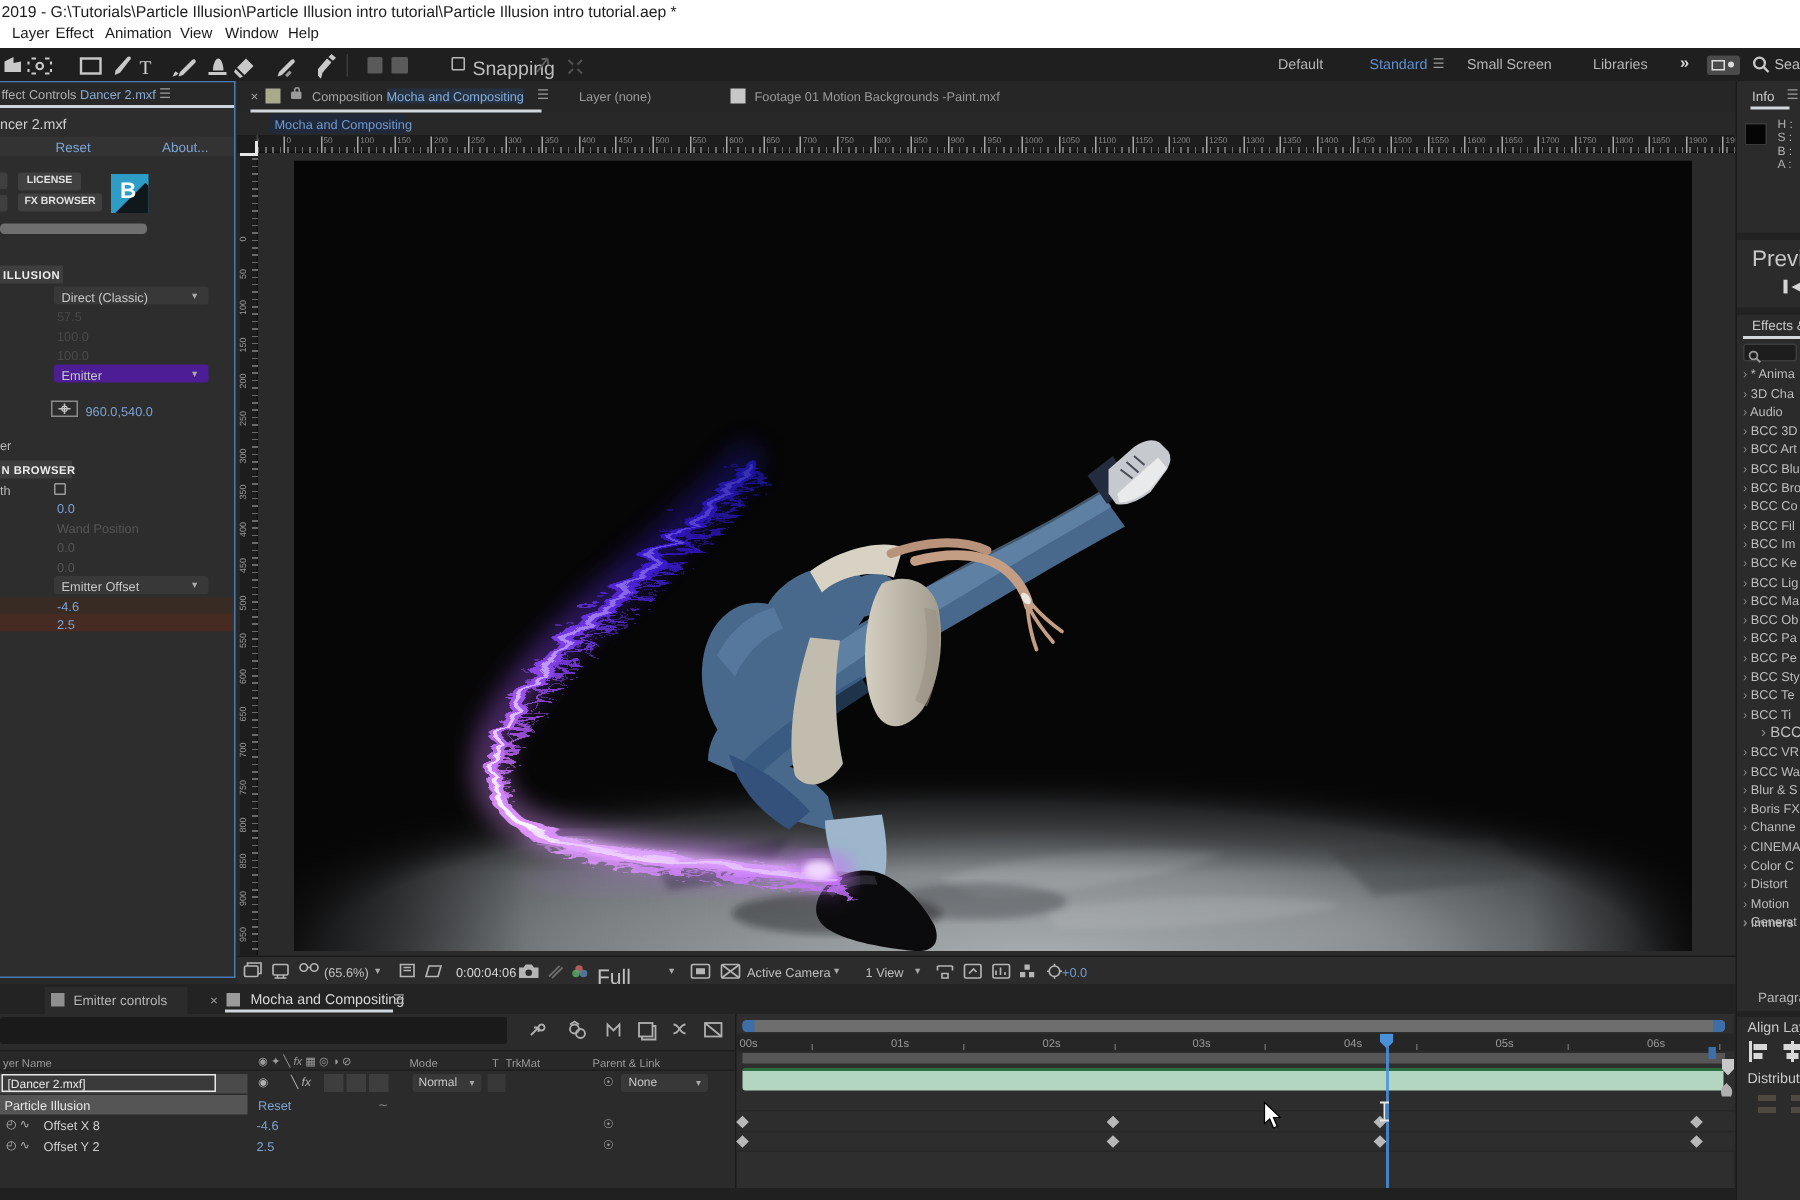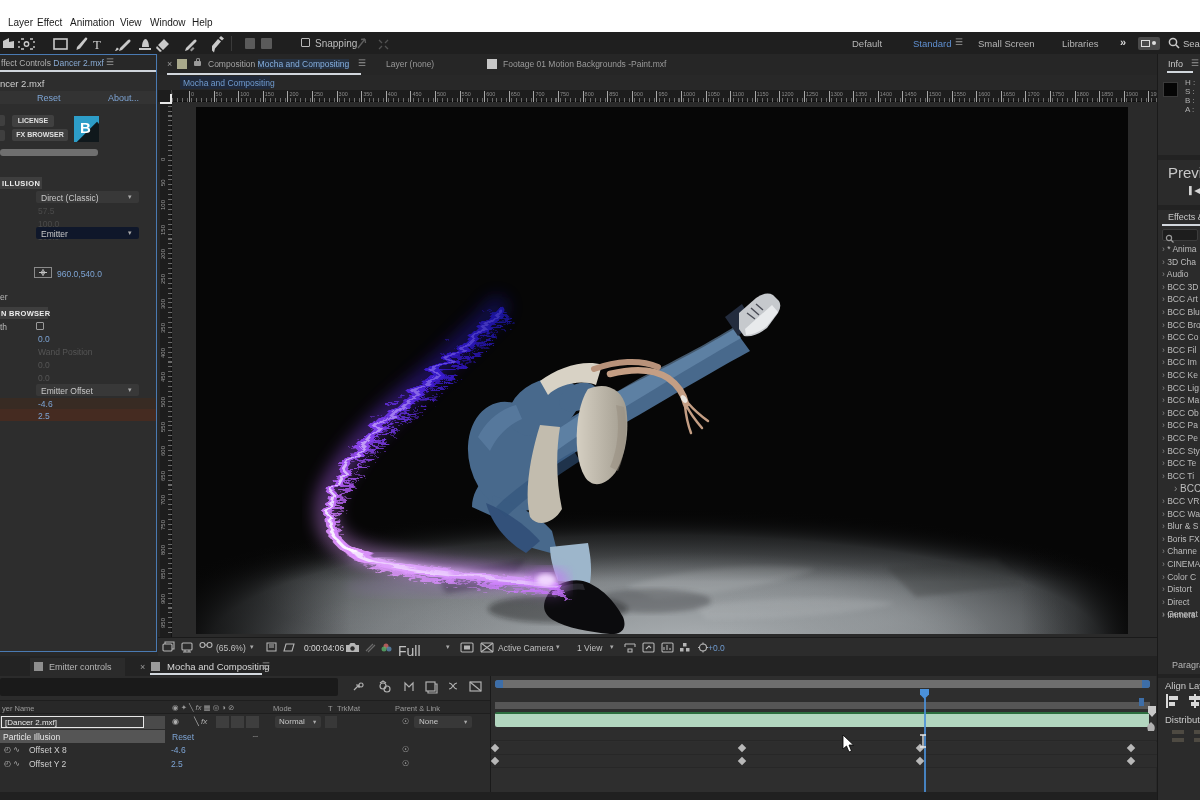--- a/index.html
+++ b/index.html
@@ -2,20 +2,21 @@
 <html><head><meta charset="utf-8">
 <style>
 *{margin:0;padding:0;box-sizing:border-box}
 body{width:1200px;height:800px;overflow:hidden;background:#282828;
   font-family:"Liberation Sans",sans-serif;position:relative}
 .a{position:absolute}
 .tx{position:absolute;white-space:nowrap}
 </style></head><body>
 
 <div class="a" style="left:0;top:0;width:1200px;height:32px;background:#fff">
+ <div class="tx" style="left:1px;top:2px;font-size:10.5px;color:#1c1c1c">2019 - G:\Tutorials\Particle Illusion\Particle Illusion intro tutorial\Particle Illusion intro tutorial.aep *</div>
  <div class="tx" style="left:8px;top:17px;font-size:10px;color:#1a1a1a">Layer</div>
  <div class="tx" style="left:37px;top:17px;font-size:10px;color:#1a1a1a">Effect</div>
  <div class="tx" style="left:70px;top:17px;font-size:10px;color:#1a1a1a">Animation</div>
  <div class="tx" style="left:120px;top:17px;font-size:10px;color:#1a1a1a">View</div>
  <div class="tx" style="left:150px;top:17px;font-size:10px;color:#1a1a1a">Window</div>
  <div class="tx" style="left:192px;top:17px;font-size:10px;color:#1a1a1a">Help</div>
 </div>
 
 <div class="a" style="left:0;top:32px;width:1200px;height:22px;background:#1f1f1f">
 <svg class="a" style="left:0;top:0" width="400" height="22" viewBox="0 0 400 22">
@@ -35,21 +36,21 @@
   <path d="M190 18 l3 -3 l1.5 1.5 l-3 3 z" opacity="0.7"></path>
   <path d="M212 14 l6 -7 l3 2.5 l-6 7 l-1 4 l-2 -2 z M219 6 l2 -2 l3 2.5 l-2 2 z"></path>
  </g>
  <rect x="231" y="4" width="1" height="15" fill="#3a3a3a"></rect>
  <g fill="#5a5a5a">
   <rect x="245" y="6" width="10" height="11" rx="1"></rect>
   <rect x="261" y="6" width="11" height="11" rx="1"></rect>
  </g>
 </svg>
 <div class="a" style="left:301px;top:6px;width:9px;height:9px;border:1.3px solid #b9b9b9;border-radius:1px"></div>
-<div class="tx" style="left:315px;top:6px;font-size:10px;color:#bdbdbd">Snapping</div>
+<div class="tx" style="left:315px;top:6px;font-size:13px;color:#bdbdbd">Snapping</div>
 <svg class="a" style="left:355px;top:3px" width="40" height="17" viewBox="0 0 40 17">
  <g stroke="#5f5f5f" stroke-width="1.3" fill="none">
   <path d="M3 13 L10 4 M10 4 l0.5 4 M10 4 l-4 0.5"></path>
   <g opacity="0.8">
           <path d="M24 5 l3 3 M33 5 l-3 3 M24 14 l3 -3 M33 14 l-3 -3"></path>
         </g>
  </g>
 </svg>
 <div class="tx" style="left:852px;top:6px;font-size:9.5px;color:#b5b5b5">Default</div>
 <div class="tx" style="left:913px;top:6px;font-size:9.5px;color:#5f8fd0">Standard</div>
@@ -90,21 +91,21 @@
  <div class="a" style="left:0;top:122px;width:42px;height:12px;background:#3e3e3e">
    <div class="tx" style="left:2px;top:2px;font-size:7.5px;font-weight:bold;color:#ececec;letter-spacing:.4px">ILLUSION</div>
  </div>
  <div class="a" style="left:36px;top:136px;width:103px;height:12px;background:#383838;border-radius:2px">
    <div class="tx" style="left:5px;top:2px;font-size:8.5px;color:#c8c8c8">Direct (Classic)</div>
    <div class="tx" style="left:92px;top:2px;font-size:7px;color:#aaa">▾</div>
  </div>
  <div class="tx" style="left:38px;top:151px;font-size:8.5px;color:#4a4a4a">57.5</div>
  <div class="tx" style="left:38px;top:164px;font-size:8.5px;color:#4a4a4a">100.0</div>
  <div class="tx" style="left:38px;top:177px;font-size:8.5px;color:#4a4a4a">100.0</div>
- <div class="a" style="left:36px;top:172px;width:103px;height:12px;background:#0f172a;border-radius:2px">
+ <div class="a" style="left:36px;top:188px;width:103px;height:12px;background:#4c1d95;border-radius:2px">
    <div class="tx" style="left:5px;top:2px;font-size:8.5px;color:#c8c8c8">Emitter</div>
    <div class="tx" style="left:92px;top:2px;font-size:7px;color:#aaa">▾</div>
  </div>
  <div class="a" style="left:34px;top:212px;width:18px;height:11px;border:1px solid #8a8a8a">
    <svg width="16" height="9" viewBox="0 0 16 9" style="display:block">
         <path d="M8 1 v7 M4 4.5 h8" stroke="#c0c0c0" stroke-width="1"></path>
         <circle cx="8" cy="4.5" r="1.8" fill="none" stroke="#c0c0c0" stroke-width="0.8"></circle>
       </svg>
  </div>
  <div class="tx" style="left:57px;top:214px;font-size:8.5px;color:#7da4d4">960.0,540.0</div>
@@ -461,21 +462,21 @@
     <div class="tx" style="left:4px;top:416.80000000000024px;font-size:8.5px;color:#8a8a8a">› <span style="color:#bdbdbd">BCC Ti</span></div>
     <div class="tx" style="left:16px;top:429.40000000000026px;font-size:10px;color:#8a8a8a">› <span style="color:#bdbdbd">BCC Tra</span></div>
     <div class="tx" style="left:4px;top:442.0000000000003px;font-size:8.5px;color:#8a8a8a">› <span style="color:#bdbdbd">BCC VR</span></div>
     <div class="tx" style="left:4px;top:454.6000000000003px;font-size:8.5px;color:#8a8a8a">› <span style="color:#bdbdbd">BCC Wa</span></div>
     <div class="tx" style="left:4px;top:467.20000000000033px;font-size:8.5px;color:#8a8a8a">› <span style="color:#bdbdbd">Blur &amp; S</span></div>
     <div class="tx" style="left:4px;top:479.80000000000035px;font-size:8.5px;color:#8a8a8a">› <span style="color:#bdbdbd">Boris FX</span></div>
     <div class="tx" style="left:4px;top:492.4000000000004px;font-size:8.5px;color:#8a8a8a">› <span style="color:#bdbdbd">Channe</span></div>
     <div class="tx" style="left:4px;top:505.0000000000004px;font-size:8.5px;color:#8a8a8a">› <span style="color:#bdbdbd">CINEMA</span></div>
     <div class="tx" style="left:4px;top:517.6000000000004px;font-size:8.5px;color:#8a8a8a">› <span style="color:#bdbdbd">Color C</span></div>
     <div class="tx" style="left:4px;top:530.2000000000004px;font-size:8.5px;color:#8a8a8a">› <span style="color:#bdbdbd">Distort</span></div>
-    <div class="tx" style="left:4px;top:542.8000000000004px;font-size:8.5px;color:#8a8a8a">› <span style="color:#bdbdbd">Direct</span></div>
+    <div class="tx" style="left:4px;top:542.8000000000004px;font-size:8.5px;color:#8a8a8a">› <span style="color:#bdbdbd">Motion</span></div>
     <div class="tx" style="left:4px;top:555.4000000000004px;font-size:8.5px;color:#8a8a8a">› <span style="color:#bdbdbd">Generat</span></div>
     <div class="tx" style="left:4px;top:556px;font-size:8.5px;color:#8a8a8a">› <span style="color:#bdbdbd">Immers</span></div>
   </div>
 <div class="a" style="left:0;top:656px;width:1200px;height:20px;background:#232323">
   <div class="a" style="left:30px;top:2px;width:95px;height:18px;background:#2b2b2b"></div>
   <div class="a" style="left:34px;top:6px;width:9px;height:9px;background:#8f8f8f"></div>
   <div class="tx" style="left:49px;top:6px;font-size:9px;color:#b5b5b5">Emitter controls</div>
   <div class="tx" style="left:140px;top:6px;font-size:9px;color:#9a9a9a">×</div>
   <div class="a" style="left:151px;top:6px;width:9px;height:9px;background:#9a9a9a"></div>
   <div class="tx" style="left:167px;top:5px;font-size:9.5px;color:#d8d8d8">Mocha and Compositing</div>
@@ -538,20 +539,36 @@
     <svg class="a" style="left:488px;top:108px" width="80" height="12" viewBox="0 0 80 12">
  <path d="M2 8 l3 -4 l3 4 z" fill="#9a9a9a"></path>
  <line x1="12" y1="6" x2="58" y2="6" stroke="#777" stroke-width="1.5"></line>
  <circle cx="22" cy="6" r="3" fill="#2b2b2b" stroke="#aaa" stroke-width="1.2"></circle>
  <path d="M64 8 l3 -4 l3 4 z M70 8 l2.5 -3.5 l2.5 3.5 z" fill="#9a9a9a"></path>
 </svg>
     <div class="a" style="left:490px;top:0;width:666px;height:124px;background:#2e2e2e;border-left:1px solid #1a1a1a">
       <div class="a" style="left:4px;top:4px;width:655px;height:8px;background:#6e6e6e;border-radius:3px"></div>
       <div class="a" style="left:4px;top:4px;width:8px;height:8px;background:#3d6ea8;border-radius:3px 0 0 3px"></div>
       <div class="a" style="left:651px;top:4px;width:8px;height:8px;background:#3d6ea8;border-radius:0 3px 3px 0"></div>
+      <div class="a" style="left:0;top:13px;width:666px;height:12px;background:#262626">
+        <div class="tx" style="left:2px;top:2px;font-size:7.5px;color:#9a9a9a">00s</div>
+        <div class="a" style="left:50px;top:7px;width:1px;height:4px;background:#666"></div>
+        <div class="tx" style="left:103px;top:2px;font-size:7.5px;color:#9a9a9a">01s</div>
+        <div class="a" style="left:151px;top:7px;width:1px;height:4px;background:#666"></div>
+        <div class="tx" style="left:204px;top:2px;font-size:7.5px;color:#9a9a9a">02s</div>
+        <div class="a" style="left:252px;top:7px;width:1px;height:4px;background:#666"></div>
+        <div class="tx" style="left:304px;top:2px;font-size:7.5px;color:#9a9a9a">03s</div>
+        <div class="a" style="left:352px;top:7px;width:1px;height:4px;background:#666"></div>
+        <div class="tx" style="left:405px;top:2px;font-size:7.5px;color:#9a9a9a">04s</div>
+        <div class="a" style="left:453px;top:7px;width:1px;height:4px;background:#666"></div>
+        <div class="tx" style="left:506px;top:2px;font-size:7.5px;color:#9a9a9a">05s</div>
+        <div class="a" style="left:554px;top:7px;width:1px;height:4px;background:#666"></div>
+        <div class="tx" style="left:607px;top:2px;font-size:7.5px;color:#9a9a9a">06s</div>
+        <div class="a" style="left:655px;top:7px;width:1px;height:4px;background:#666"></div>
+      </div>
       <div class="a" style="left:4px;top:26px;width:655px;height:7px;background:#565656"></div>
       <div class="a" style="left:4px;top:36px;width:654px;height:15px;background:#b2d6bf;border-top:2.5px solid #2c6e3f;border-radius:2px"></div>
       <div class="a" style="left:0;top:52px;width:666px;height:13px;background:#2d2d2d;border-bottom:1px solid #272727"></div>
       <div class="a" style="left:0;top:65.5px;width:666px;height:13px;background:#2d2d2d;border-bottom:1px solid #272727"></div>
       <div class="a" style="left:0;top:79px;width:666px;height:13px;background:#2d2d2d;border-bottom:1px solid #272727"></div>
       <div class="a" style="left:1px;top:68.5px;width:6px;height:6px;background:#b8b8b8;transform:rotate(45deg)"></div>
       <div class="a" style="left:248px;top:68.5px;width:6px;height:6px;background:#b8b8b8;transform:rotate(45deg)"></div>
       <div class="a" style="left:426px;top:68.5px;width:6px;height:6px;background:#b8b8b8;transform:rotate(45deg)"></div>
       <div class="a" style="left:637px;top:68.5px;width:6px;height:6px;background:#b8b8b8;transform:rotate(45deg)"></div>
       <div class="a" style="left:1px;top:82px;width:6px;height:6px;background:#b8b8b8;transform:rotate(45deg)"></div>

